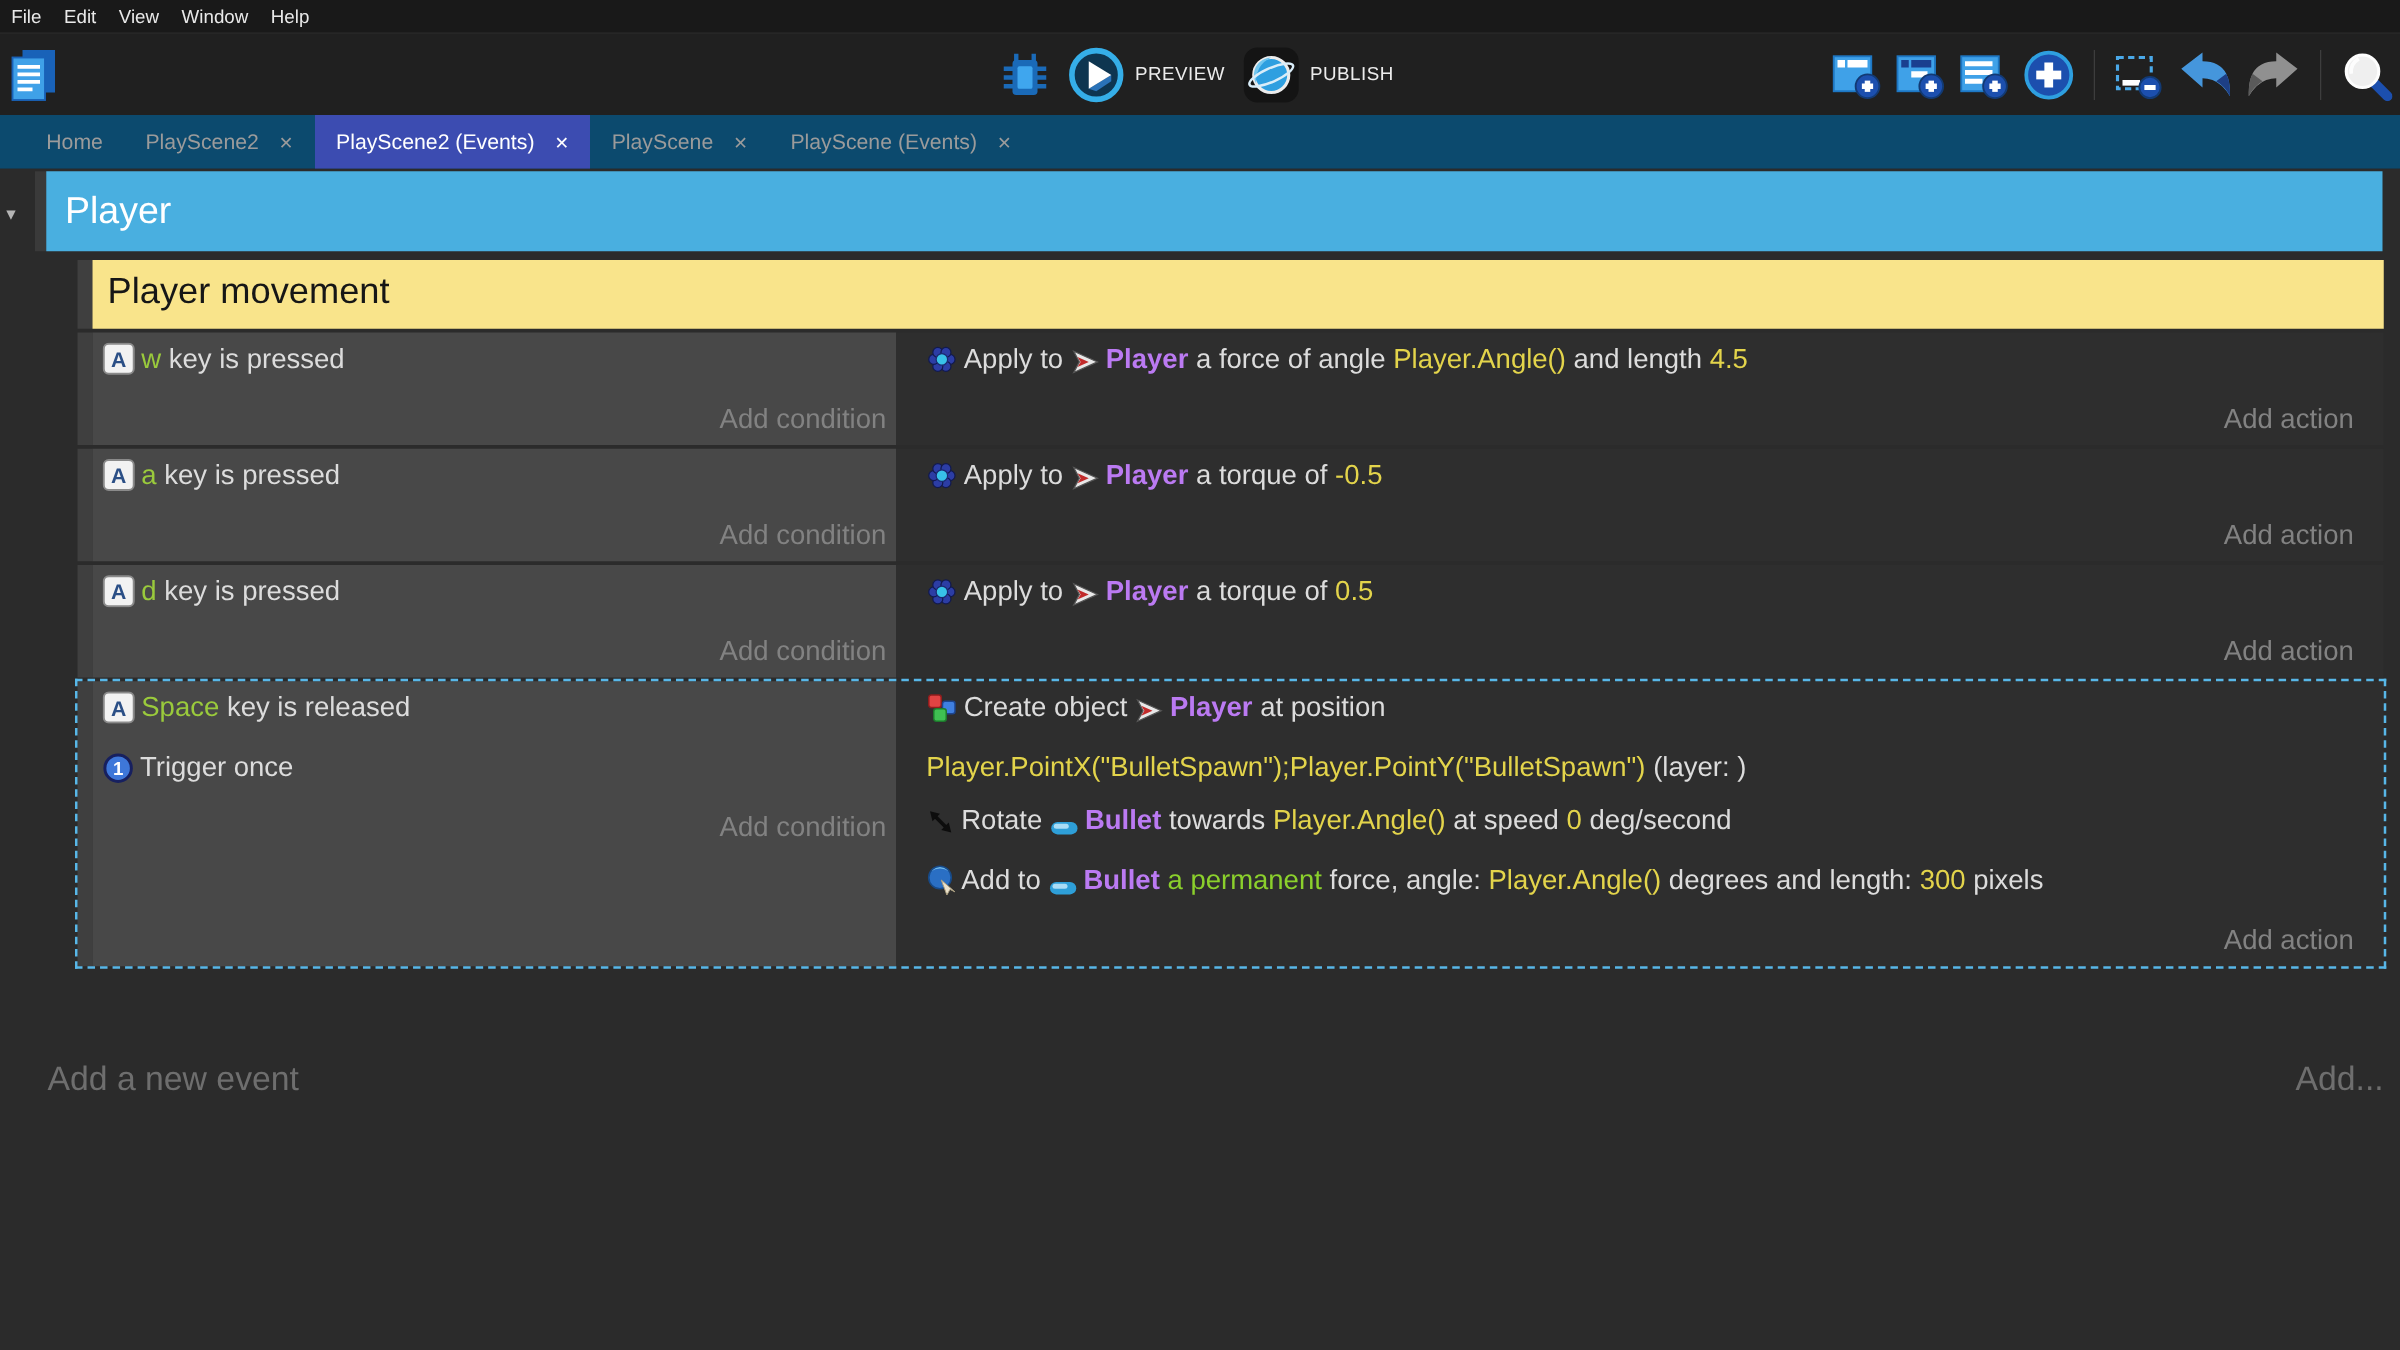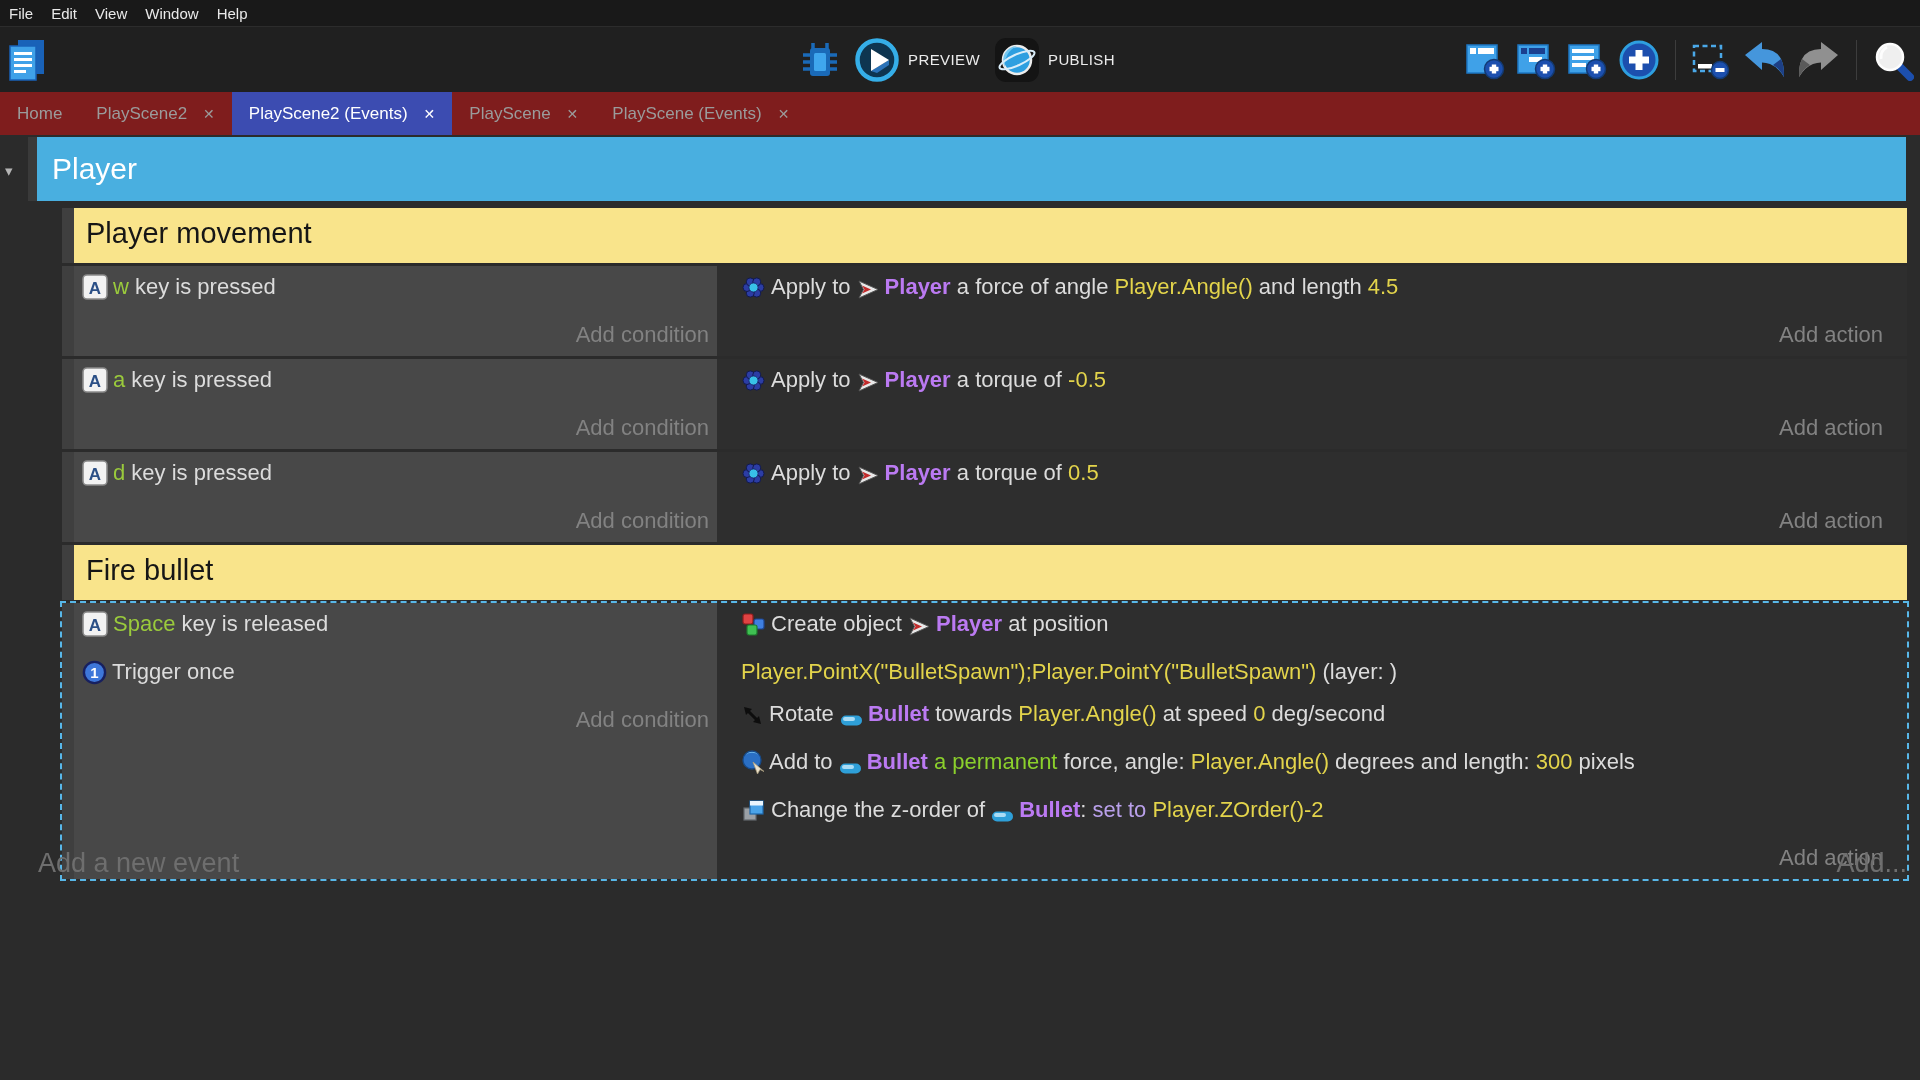--- a/index.html
+++ b/index.html
@@ -14,21 +14,21 @@
   .toolbar { height:65px; background:#202020; position:relative; }
   .tb-left { position:absolute; left:8px; top:0; height:65px; display:flex; align-items:center; }
   .tb-center { position:absolute; left:800px; top:0; height:65px; display:flex; align-items:center; gap:14px; }
   .tb-right { position:absolute; right:6px; top:0; height:65px; display:flex; align-items:center; gap:11px; }
   .tbicon { display:flex; align-items:center; justify-content:center; cursor:pointer; }
   .tbtn { display:flex; align-items:center; cursor:pointer; }
   .tool-label { font-size:15px; color:#ececec; letter-spacing:.4px; margin-left:8px; }
   .sep { width:1px; height:40px; background:#3d3d3d; margin:0 4px; }
 
   
-  .tabbar { height:43px; background:#7f1d1d; display:flex; align-items:stretch; }
+  .tabbar { height:43px; background:#0c4a6e; display:flex; align-items:stretch;padding-left:20px; }
   .tab { display:flex; align-items:center; gap:16px; padding:0 17px; font-size:17px; color:#9b9b9b; cursor:pointer; }
   .tab.active { background:#3c4cb1; color:#ffffff; }
   .tab .close { font-size:14px; }
 
   
   .sheet { position:absolute; left:0; top:135px; width:1920px; height:945px; background:#2b2b2b; }
   .collapse-arrow { position:absolute; left:5px; top:27px; color:#b5b5b5; font-size:15px; cursor:pointer; }
   .group-gutter { position:absolute; left:28px; top:2px; width:9px; height:64px; background:#3a3a3a; }
   .group-header { position:absolute; left:37px; top:2px; width:1869px; height:64px; background:#49afe0; color:#fff; font-size:30px; display:flex; align-items:center; padding-left:15px; cursor:pointer; }
 
@@ -302,24 +302,20 @@
                     <circle cx="9.25" cy="6.9" r="4"></circle>
                     <circle cx="15.75" cy="6.9" r="4"></circle>
                   </g>
                   <circle cx="12.5" cy="12.5" r="4.6" fill="#38c1e8" stroke="#1b2a72" stroke-width="1"></circle>
                 </svg></span><span class="seg-plain">Apply to </span><span class="icon"><svg width="23" height="21" viewBox="0 0 23 21">
                   <polygon points="2,2 21,10.5 2,19 6.5,10.5" fill="#e8e8e8" stroke="#555" stroke-width="1"></polygon>
                   <polygon points="5,6.5 14,10.5 5,14.5 7.5,10.5" fill="#c22b2b"></polygon>
                 </svg></span><span class="seg-object">Player</span><span class="seg-plain"> a torque of </span><span class="seg-expr">0.5</span></div>
             <div class="placeholder">Add action</div>
           </div>
-        </div>
-        <div class="row">
-          <div class="row-gutter"></div>
-          <div class="comment-cell">Fire bullet</div>
         </div>
         <div class="row selected">
           <div class="row-gutter"></div>
           <div class="cond-cell">
             <div class="ev-line"><span class="icon"><svg width="26" height="26" viewBox="0 0 26 26">
                   <rect x="1" y="1" width="24" height="24" rx="4" fill="#f2f2f2" stroke="#8a8a8a" stroke-width="1.6"></rect>
                   <text x="13" y="19.5" font-size="17" font-weight="bold" fill="#2b4f86" text-anchor="middle" font-family="Liberation Sans, sans-serif">A</text>
                 </svg></span><span class="seg-key">Space</span><span class="seg-plain"> key is released</span></div>
             <div class="ev-line"><span class="icon"><svg width="25" height="25" viewBox="0 0 25 25">
                   <circle cx="12.5" cy="12.5" r="10.6" fill="#3e77d9" stroke="#17205f" stroke-width="2.4"></circle>
@@ -346,28 +342,20 @@
                 </svg></span><span class="seg-object">Bullet</span><span class="seg-plain"> towards </span><span class="seg-expr">Player.Angle()</span><span class="seg-plain"> at speed </span><span class="seg-expr">0</span><span class="seg-plain"> deg/second</span></div>
             <div class="ev-line"><span class="icon"><svg width="23" height="25" viewBox="0 0 23 25">
                   <circle cx="11" cy="10" r="9" fill="#2a6fc4"></circle>
                   <path d="M4 5 A9 9 0 0 1 18 5 A12 12 0 0 0 4 5" fill="#6fb9ea"></path>
                   <circle cx="11" cy="10" r="9" fill="none" stroke="#174a88" stroke-width="1.3"></circle>
                   <polygon points="12,12 16.5,24 19,19.5 23,21.5" fill="#ece2cc" stroke="#a99d7e" stroke-width="0.8"></polygon>
                 </svg></span><span class="seg-plain">Add to </span><span class="icon"><svg width="23" height="13" viewBox="0 0 23 13">
                   <rect x="1" y="1.5" width="21" height="10" rx="5" fill="#2e9fd8"></rect>
                   <rect x="3" y="3" width="12" height="4" rx="2" fill="#aadcf5"></rect>
                 </svg></span><span class="seg-object">Bullet</span><span class="seg-green"> a permanent</span><span class="seg-plain"> force, angle: </span><span class="seg-expr">Player.Angle()</span><span class="seg-plain"> degrees and length: </span><span class="seg-expr">300</span><span class="seg-plain"> pixels</span></div>
-            <div class="ev-line"><span class="icon"><svg width="25" height="25" viewBox="0 0 25 25">
-                  <rect x="3" y="10" width="12" height="12" fill="#9aa0a6" stroke="#63686d" stroke-width="1.2"></rect>
-                  <rect x="9" y="3" width="13" height="13" fill="#4aa3e8" stroke="#1d66a8" stroke-width="1.2"></rect>
-                  <rect x="9" y="3" width="13" height="4.5" fill="#eaf5fd"></rect>
-                </svg></span><span class="seg-plain">Change the z-order of </span><span class="icon"><svg width="23" height="13" viewBox="0 0 23 13">
-                  <rect x="1" y="1.5" width="21" height="10" rx="5" fill="#2e9fd8"></rect>
-                  <rect x="3" y="3" width="12" height="4" rx="2" fill="#aadcf5"></rect>
-                </svg></span><span class="seg-object">Bullet</span><span class="seg-plain">: </span><span class="seg-violet">set to </span><span class="seg-expr">Player.ZOrder()-2</span></div>
             <div class="placeholder">Add action</div>
           </div>
         </div>
       </div>
     <div class="add-new-event">Add a new event</div>
     <div class="add-more">Add...</div>
   </div>
 
 </div>
 

